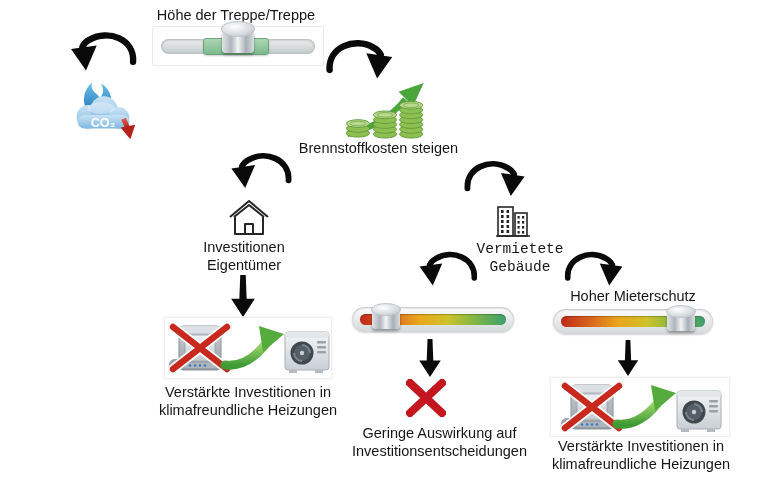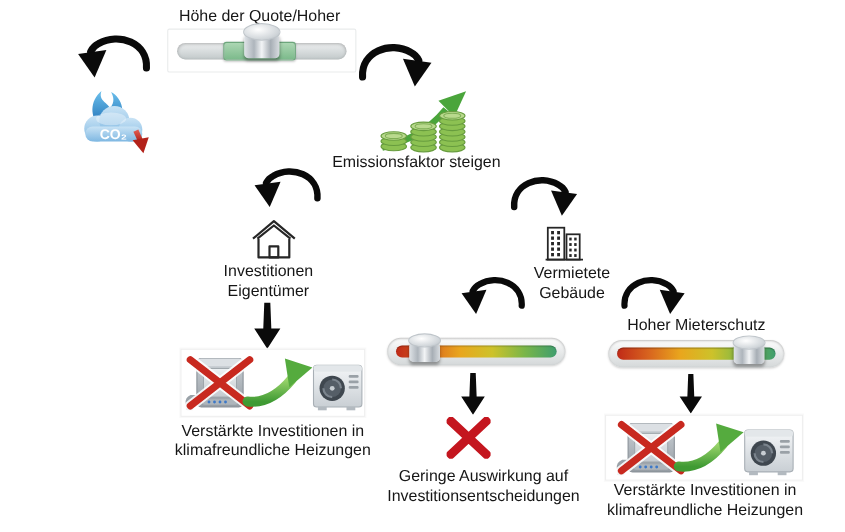--- a/index.html
+++ b/index.html
@@ -106,21 +106,21 @@
         <circle cx="137" cy="34" r="2.2" fill="#c7cdd2"></circle>
         <rect x="152" y="22" width="9" height="2.5" rx="1" fill="#9aa1a7"></rect>
         <rect x="152" y="27" width="9" height="2.5" rx="1" fill="#9aa1a7"></rect>
         <rect x="152" y="32" width="9" height="2.5" rx="1" fill="#9aa1a7"></rect>
         <rect x="124" y="51" width="8" height="3" fill="#b3bac0"></rect>
         <rect x="150" y="51" width="8" height="3" fill="#b3bac0"></rect>
       </symbol>
     </defs>
   </svg>
 
-  <div class="lbl" style="left:150px;top:7px;width:172px;">Höhe der Quote/Hoher</div>
+  <div class="lbl" style="left:150px;top:7px;width:172px;">Höhe der Treppe/Treppe</div>
 
   <div class="slider-card" style="left:152px;top:26px;width:170px;height:38px;">
     <div class="metal-track" style="left:8px;top:12px;width:154px;height:15px;"></div>
     <div class="green-seg" style="left:50px;top:11px;width:64px;height:15px;"></div>
     <div class="knob" style="left:66px;top:-6px;">
       <div class="body"></div>
       <div class="top"></div>
     </div>
   </div>
 
@@ -165,21 +165,21 @@
         <ellipse cx="72" cy="39" rx="12" ry="4"></ellipse>
       <ellipse cx="72" cy="34" rx="12" ry="4"></ellipse>
         <ellipse cx="72" cy="29" rx="12" ry="4"></ellipse>
       <ellipse cx="72" cy="24" rx="12" ry="4" fill="#b9d98d"></ellipse>
     </g>
     <ellipse cx="17" cy="43" rx="8" ry="2.4" fill="none" stroke="#7fae55"></ellipse>
     <ellipse cx="45" cy="34" rx="8" ry="2.4" fill="none" stroke="#7fae55"></ellipse>
     <ellipse cx="72" cy="24" rx="8" ry="2.4" fill="none" stroke="#7fae55"></ellipse>
   </svg>
 
-  <div class="lbl" style="left:286px;top:140px;width:185px;">Emissionsfaktor steigen</div>
+  <div class="lbl" style="left:286px;top:140px;width:185px;">Brennstoffkosten steigen</div>
 
   <svg class="arr" style="left:220px;top:150px;width:78px;height:46px;" viewBox="0 0 100 70">
       <use href="#sym-curve-arrow"></use>
     </svg>
 
   <svg class="arr" style="left:226px;top:197px;width:46px;height:40px;" viewBox="0 0 46 40">
     <g fill="none" stroke="#262626" stroke-width="2" stroke-linejoin="round">
       <path d="M4,20 L23,4 L42,20"></path>
       <path d="M8,20 L23,8 L38,20"></path>
       <path d="M9,20 L9,37 L37,37 L37,20"></path>
@@ -232,21 +232,21 @@
       <rect x="24.5" y="21" width="2.2" height="2.6"></rect>
         <rect x="29" y="21" width="2.2" height="2.6"></rect>
       <rect x="24.5" y="26" width="2.2" height="2.6"></rect>
         <rect x="29" y="26" width="2.2" height="2.6"></rect>
       <rect x="24.5" y="31" width="2.2" height="2.6"></rect>
         <rect x="29" y="31" width="2.2" height="2.6"></rect>
     </g>
     <path d="M3,36 L37,36" stroke="#262626" stroke-width="1.6"></path>
   </svg>
 
-  <div class="lbl" style="left:452px;top:241px;width:136px;">
+  <div class="lbl" style="left:452px;top:241px;width:136px;font-family:Liberation Mono, monospace;">
     <span class="ln">Vermietete</span>
     <span class="ln">Gebäude</span>
   </div>
 
   <svg class="arr" style="left:408px;top:249px;width:76px;height:44px;" viewBox="0 0 100 70">
       <use href="#sym-curve-arrow"></use>
     </svg>
 
   <svg class="arr mirror" style="left:558px;top:249px;width:76px;height:44px;" viewBox="0 0 100 70">
       <use href="#sym-curve-arrow"></use>

